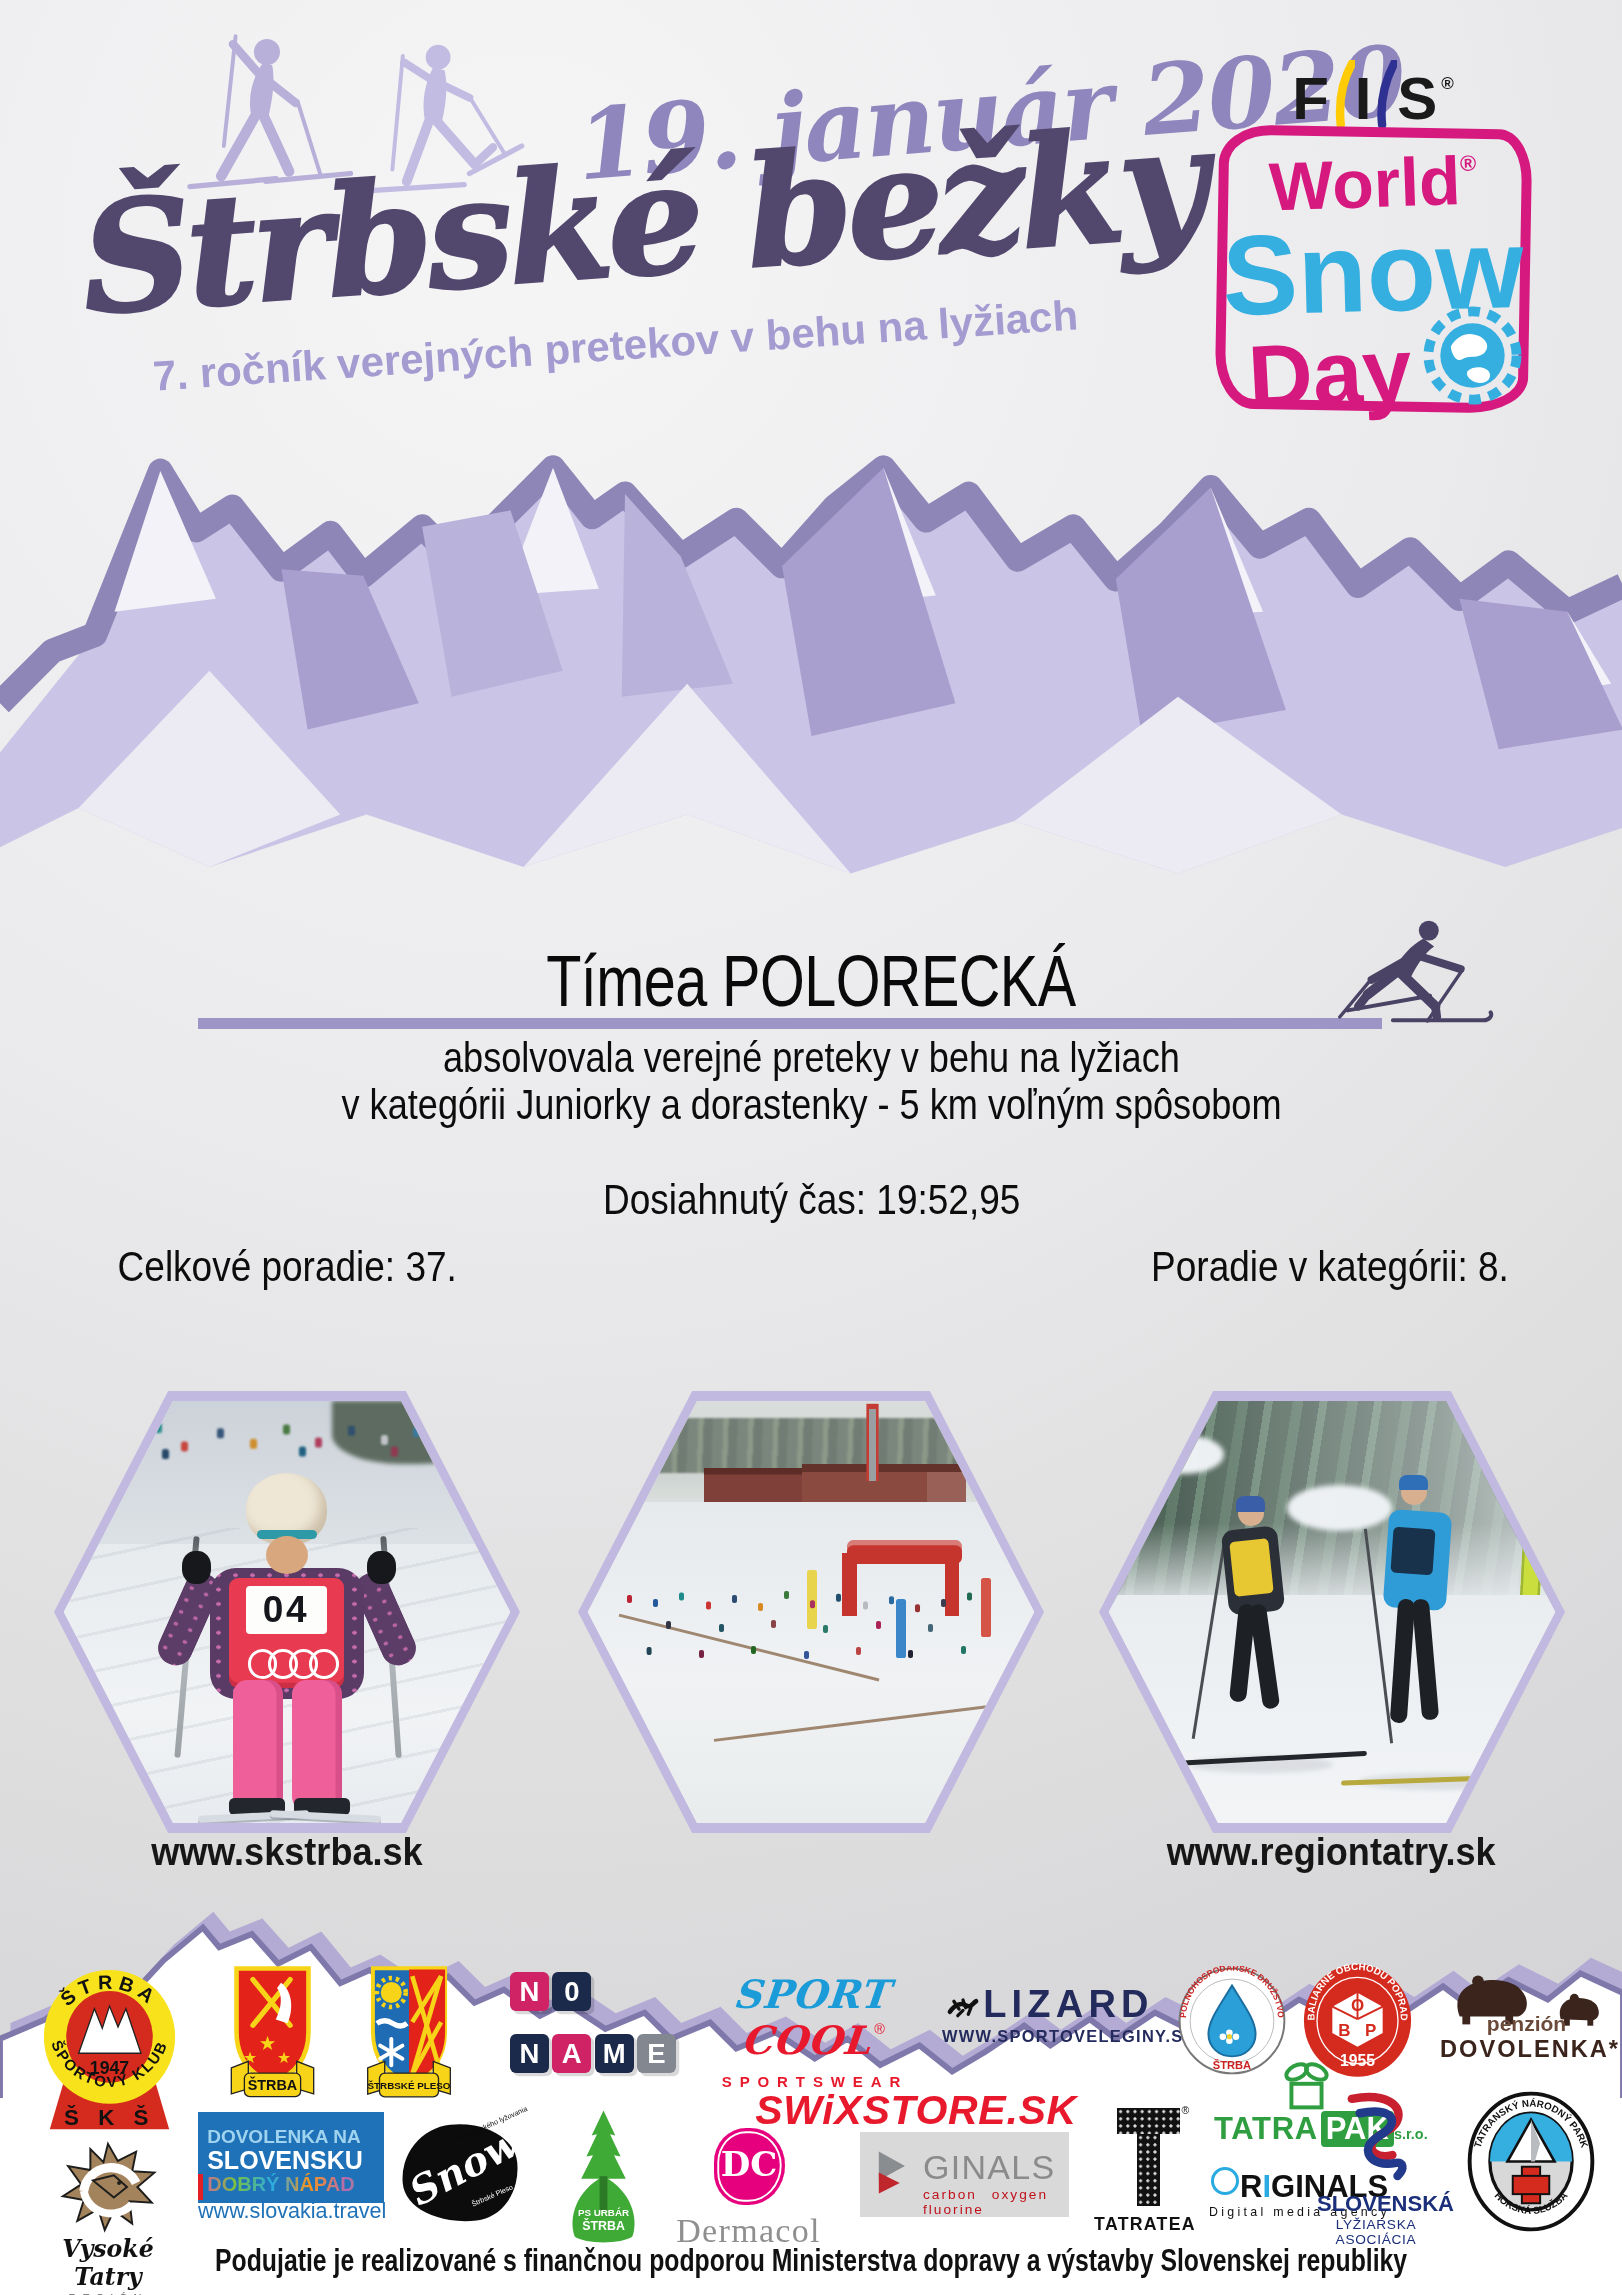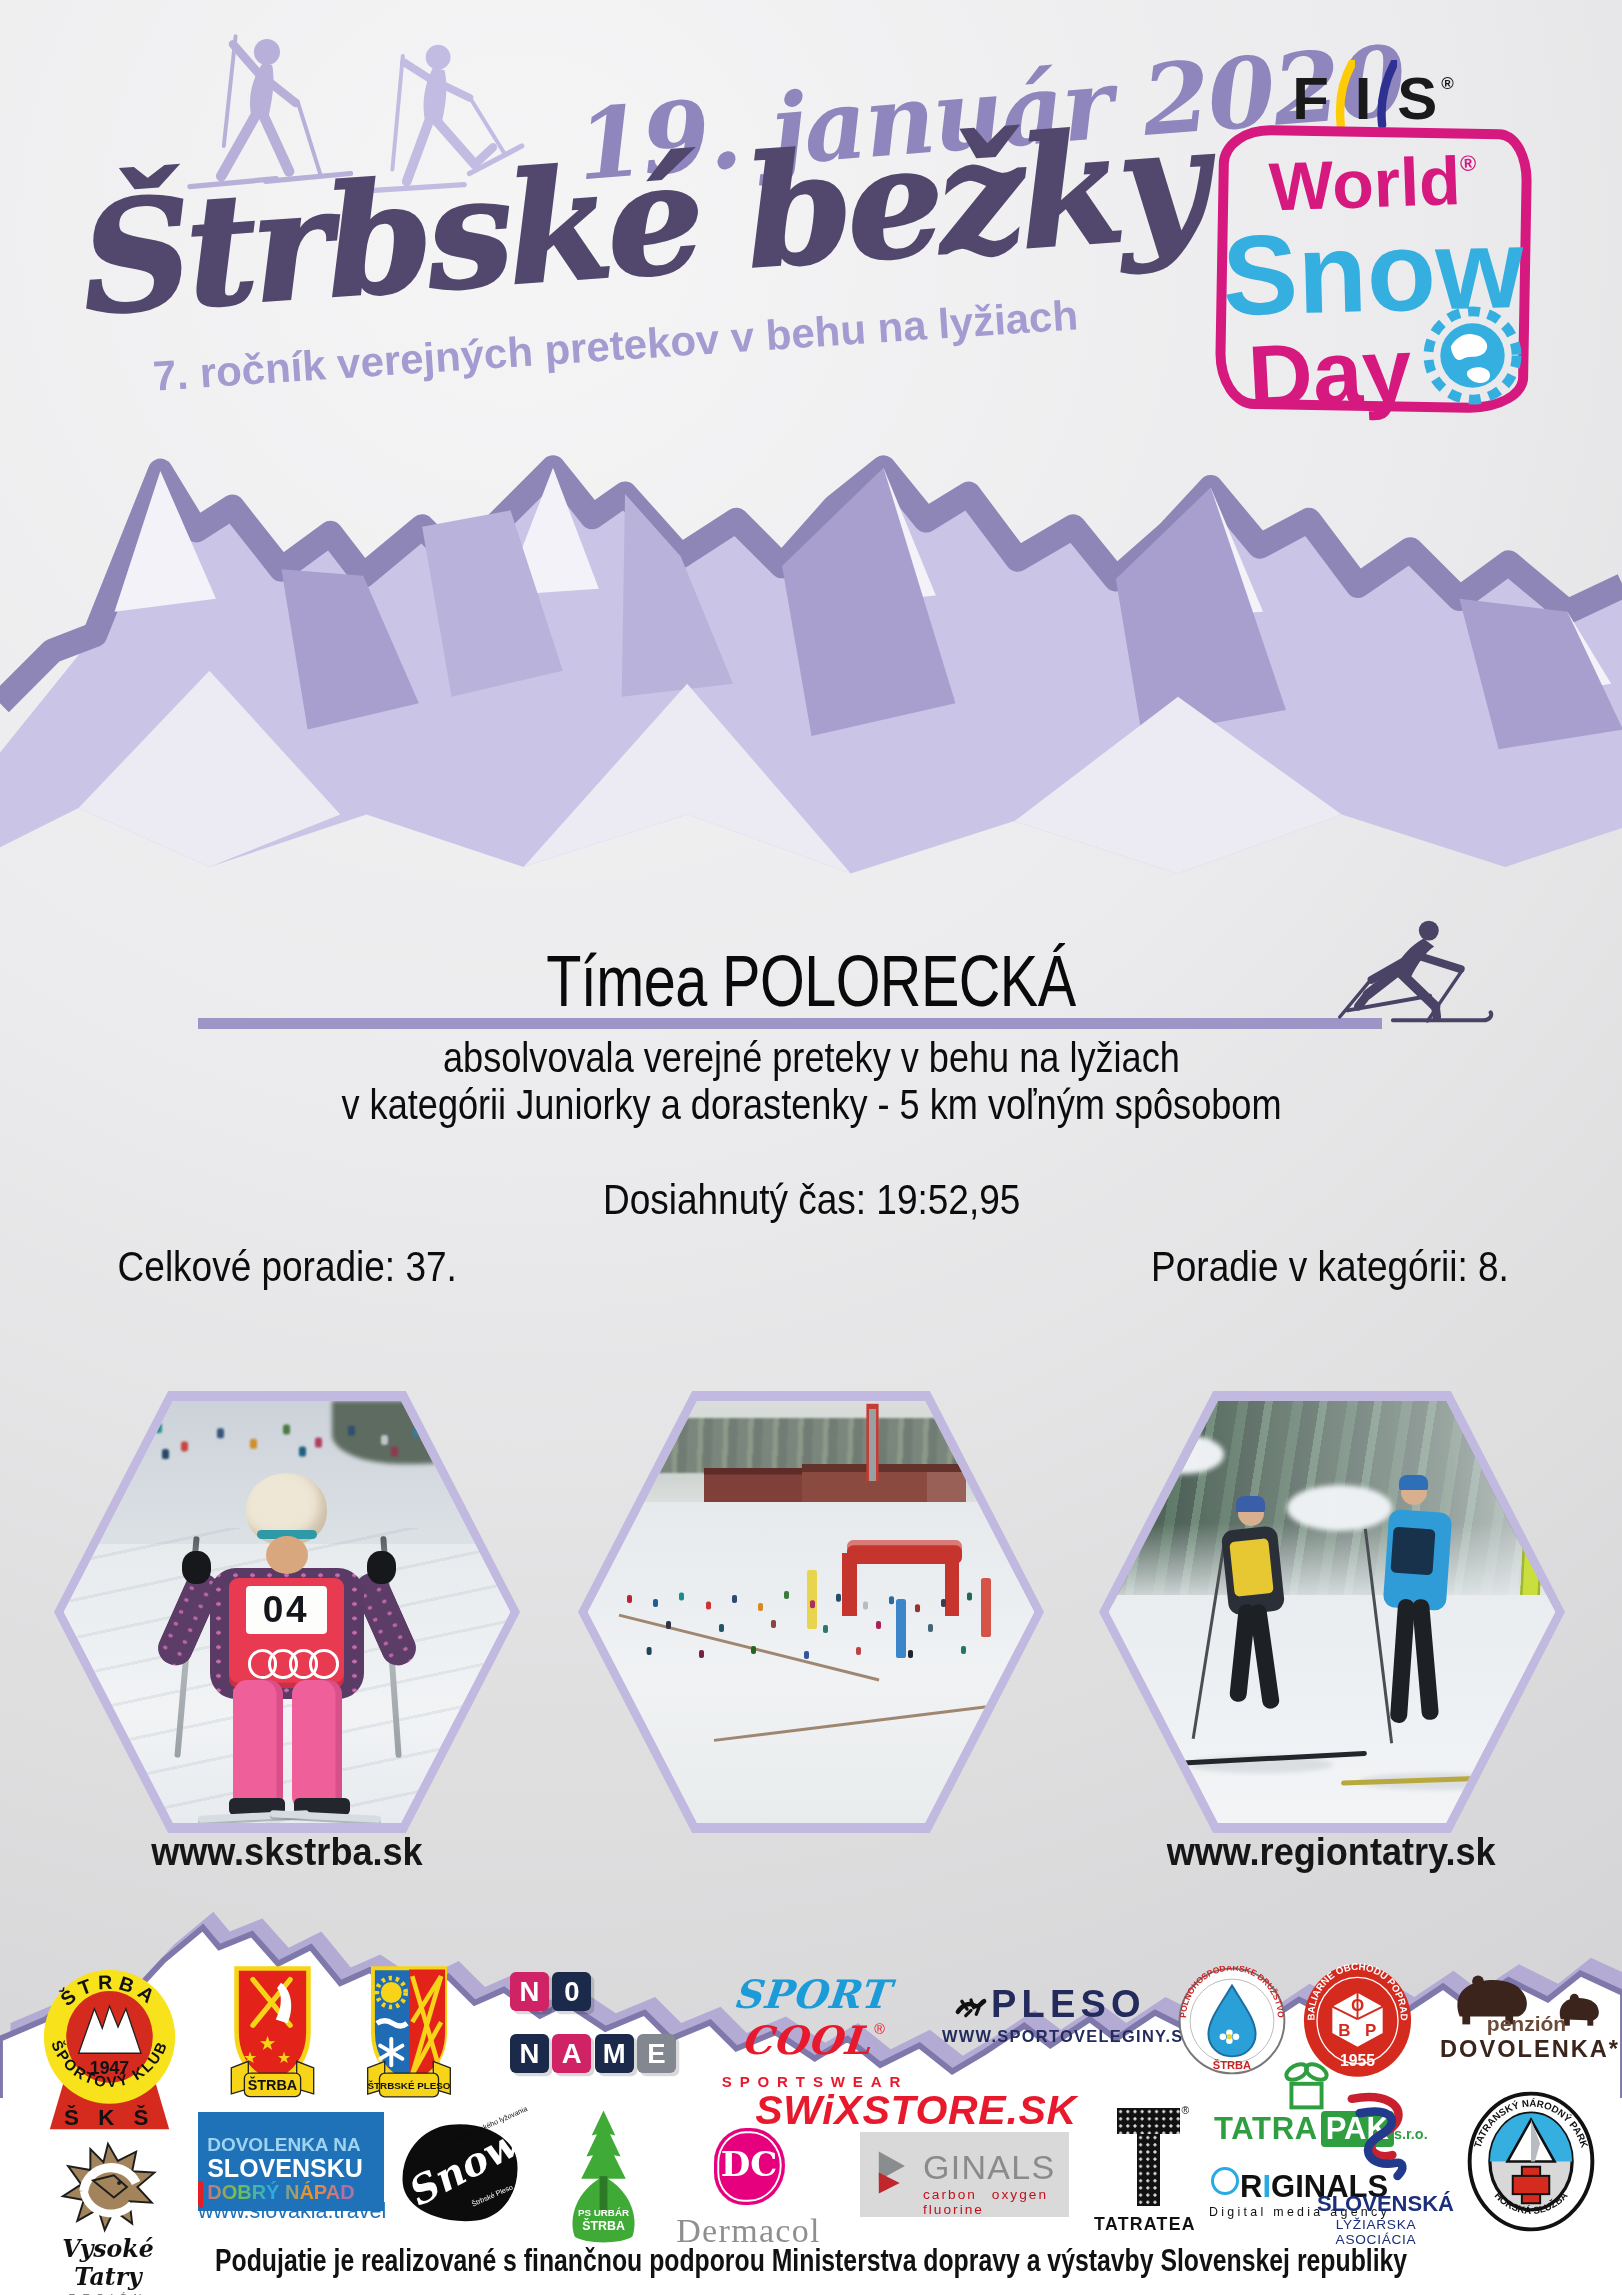--- a/index.html
+++ b/index.html
@@ -133,21 +133,21 @@
   .tile-pink{background:#cf2366;} .tile-navy{background:#1b2a4a;} .tile-gray{background:#83878f;}
   .sportcool-top{font-style:italic;font-weight:800;font-size:39px;letter-spacing:0.7px;font-family:"DejaVu Serif",serif;transform:skewX(-8deg);display:inline-block;}
   .sportcool-sub{font-weight:700;font-size:15px;color:#e8192c;letter-spacing:7.9px;margin-top:10px;}
   .lizard-name{font-weight:700;font-size:38px;color:#232a5c;letter-spacing:5.2px;}
   .lizard-url{font-weight:700;font-size:16.4px;color:#232a5c;letter-spacing:1.3px;margin-top:1.3px;}
   .swix{font-style:italic;font-weight:800;font-size:41px;color:#e8192c;letter-spacing:0.7px;}
   .medv-l1{font-weight:700;font-size:21px;color:#6b4a3a;}
   .medv-l2{font-weight:800;font-size:23.6px;color:#3a241c;letter-spacing:2px;}
   .vt-name{font-family:"DejaVu Serif",serif;font-style:italic;font-weight:700;font-size:23.6px;color:#111;}
   .vt-sub{font-size:11px;color:#666;letter-spacing:5.9px;margin-top:1.3px;}
-  .dov-box{position:absolute;left:0;top:0;width:186px;height:77px;background:#1f72b8;padding-top:22px;}
+  .dov-box{position:absolute;left:0;top:0;width:186px;height:77px;background:#1f72b8;padding-top:14px;}
   .dov-l1{color:#9fd3ef;font-weight:700;font-size:19px;padding-left:9.2px;}
   .dov-l2{color:#fff;font-weight:700;font-size:25px;line-height:1;padding-left:9.2px;}
   .dov-l3{font-weight:800;font-size:20px;padding-left:9.2px;
     background:linear-gradient(90deg,#e255a1,#7ac143,#29abe2,#f7941d,#b06ab3,#7ac143);
     -webkit-background-clip:text;background-clip:text;color:transparent;}
   .dov-url{position:absolute;left:0;top:86px;width:186px;text-align:right;color:#1f72b8;font-size:21.6px;font-weight:400;}
   .snowblob{position:absolute;left:0;top:3.9px;width:116px;height:98px;background:#0c0c0c;border-radius:46% 54% 40% 60%/55% 45% 55% 45%;transform:rotate(-6deg);}
   .snow-script{position:absolute;left:3.9px;top:25px;width:111px;text-align:center;color:#fff;
     font-family:"DejaVu Serif",serif;font-style:italic;font-weight:700;font-size:39px;transform:rotate(-28deg);}
   .snow-tiny{position:absolute;color:#0c0c0c;font-size:7.2px;white-space:nowrap;}
@@ -436,21 +436,21 @@
 
   <div class="abs ctr" style="left:942px;top:1983px;width:216px;">
     <div class="nowrap">
       <svg width="34" height="29" viewBox="0 0 52 44" style="vertical-align:-3.9px;">
         <path d="M6,30 C14,18 24,16 30,20 C38,25 40,18 46,14" fill="none" stroke="#111" stroke-width="7" stroke-linecap="round"></path>
         <line x1="12" y1="14" x2="20" y2="26" stroke="#111" stroke-width="5" stroke-linecap="round"></line>
         <line x1="26" y1="12" x2="30" y2="24" stroke="#111" stroke-width="5" stroke-linecap="round"></line>
         <line x1="18" y1="36" x2="26" y2="28" stroke="#111" stroke-width="5" stroke-linecap="round"></line>
         <line x1="34" y1="34" x2="38" y2="24" stroke="#111" stroke-width="5" stroke-linecap="round"></line>
       </svg>
-      <span class="lizard-name">PLESO</span>
+      <span class="lizard-name">LIZARD</span>
     </div>
     <div class="lizard-url">WWW.SPORTOVELEGINY.SK</div>
   </div>
 
   <svg class="abs" style="left:1177px;top:1966px;" width="110" height="110" viewBox="0 0 168 168">
     <circle cx="84" cy="84" r="80" fill="#fff" stroke="#777" stroke-width="3"></circle>
     <circle cx="84" cy="84" r="64" fill="none" stroke="#bbb" stroke-width="1.5"></circle>
     <path d="M84,30 C64,62 48,84 48,104 C48,124 64,138 84,138 C104,138 120,124 120,104 C120,84 104,62 84,30 Z" fill="#2a9fd8" stroke="#1b6ea0" stroke-width="3"></path>
     <g>
       <circle cx="70" cy="108" r="5" fill="#fff"></circle>

